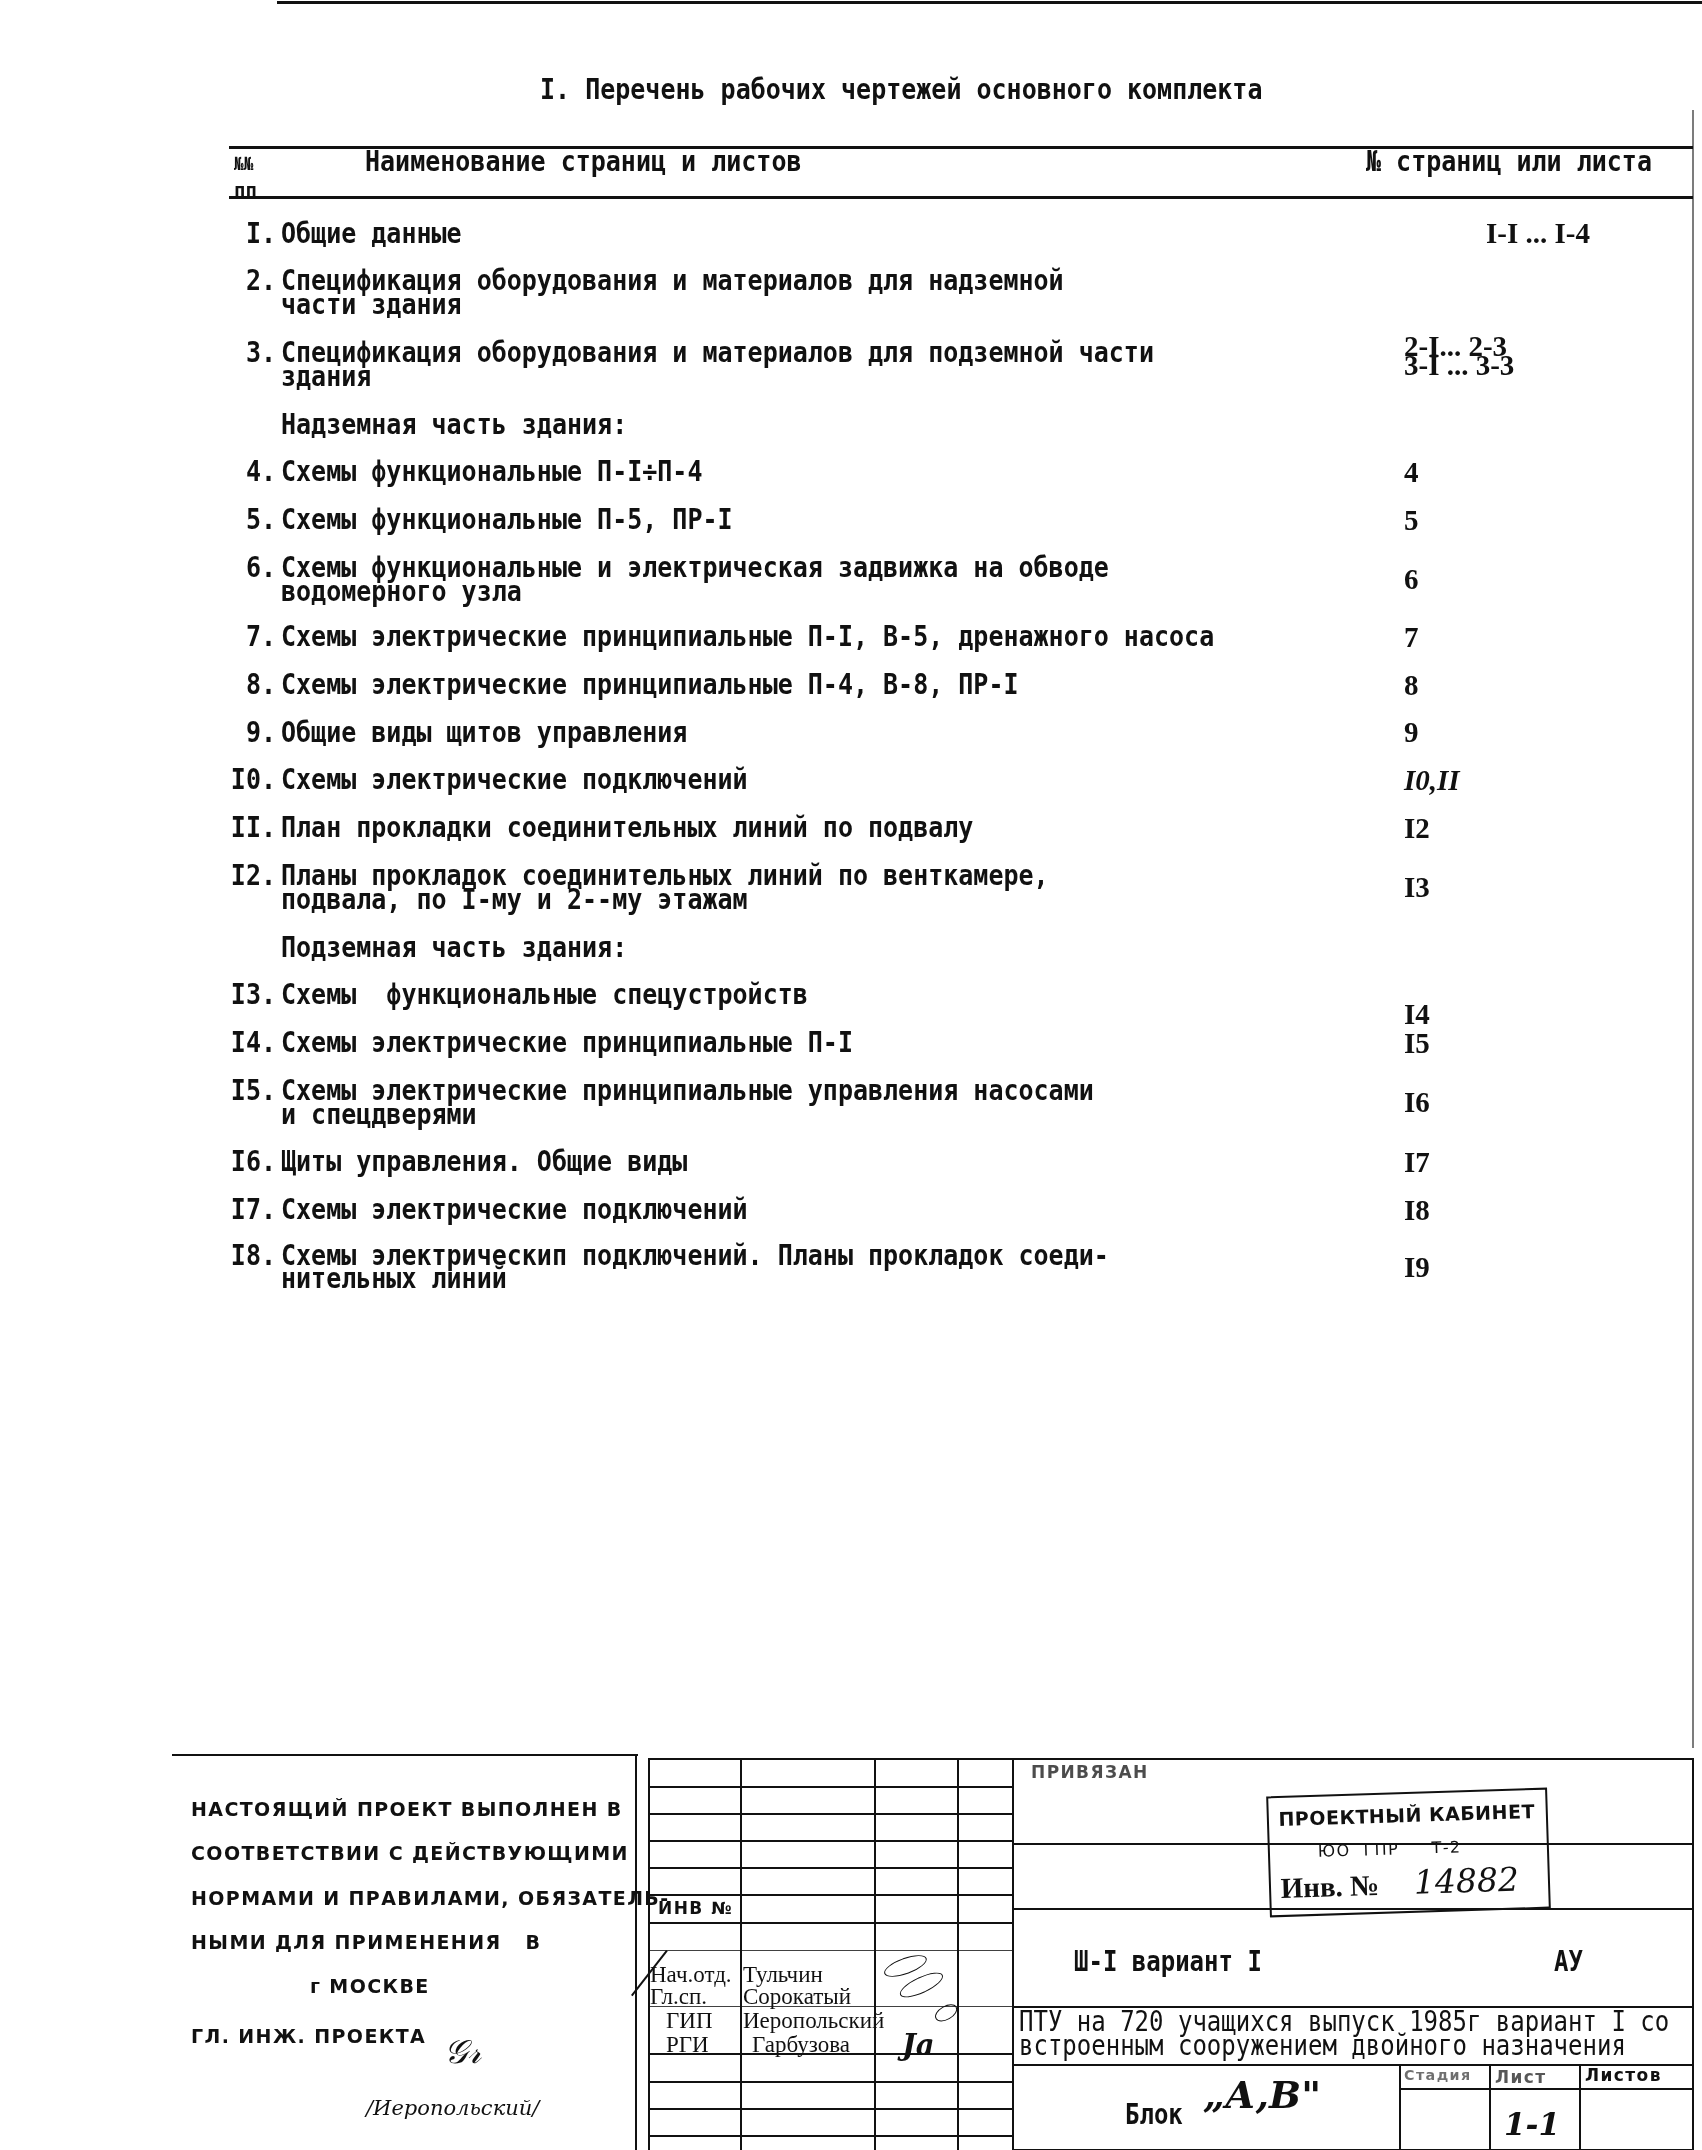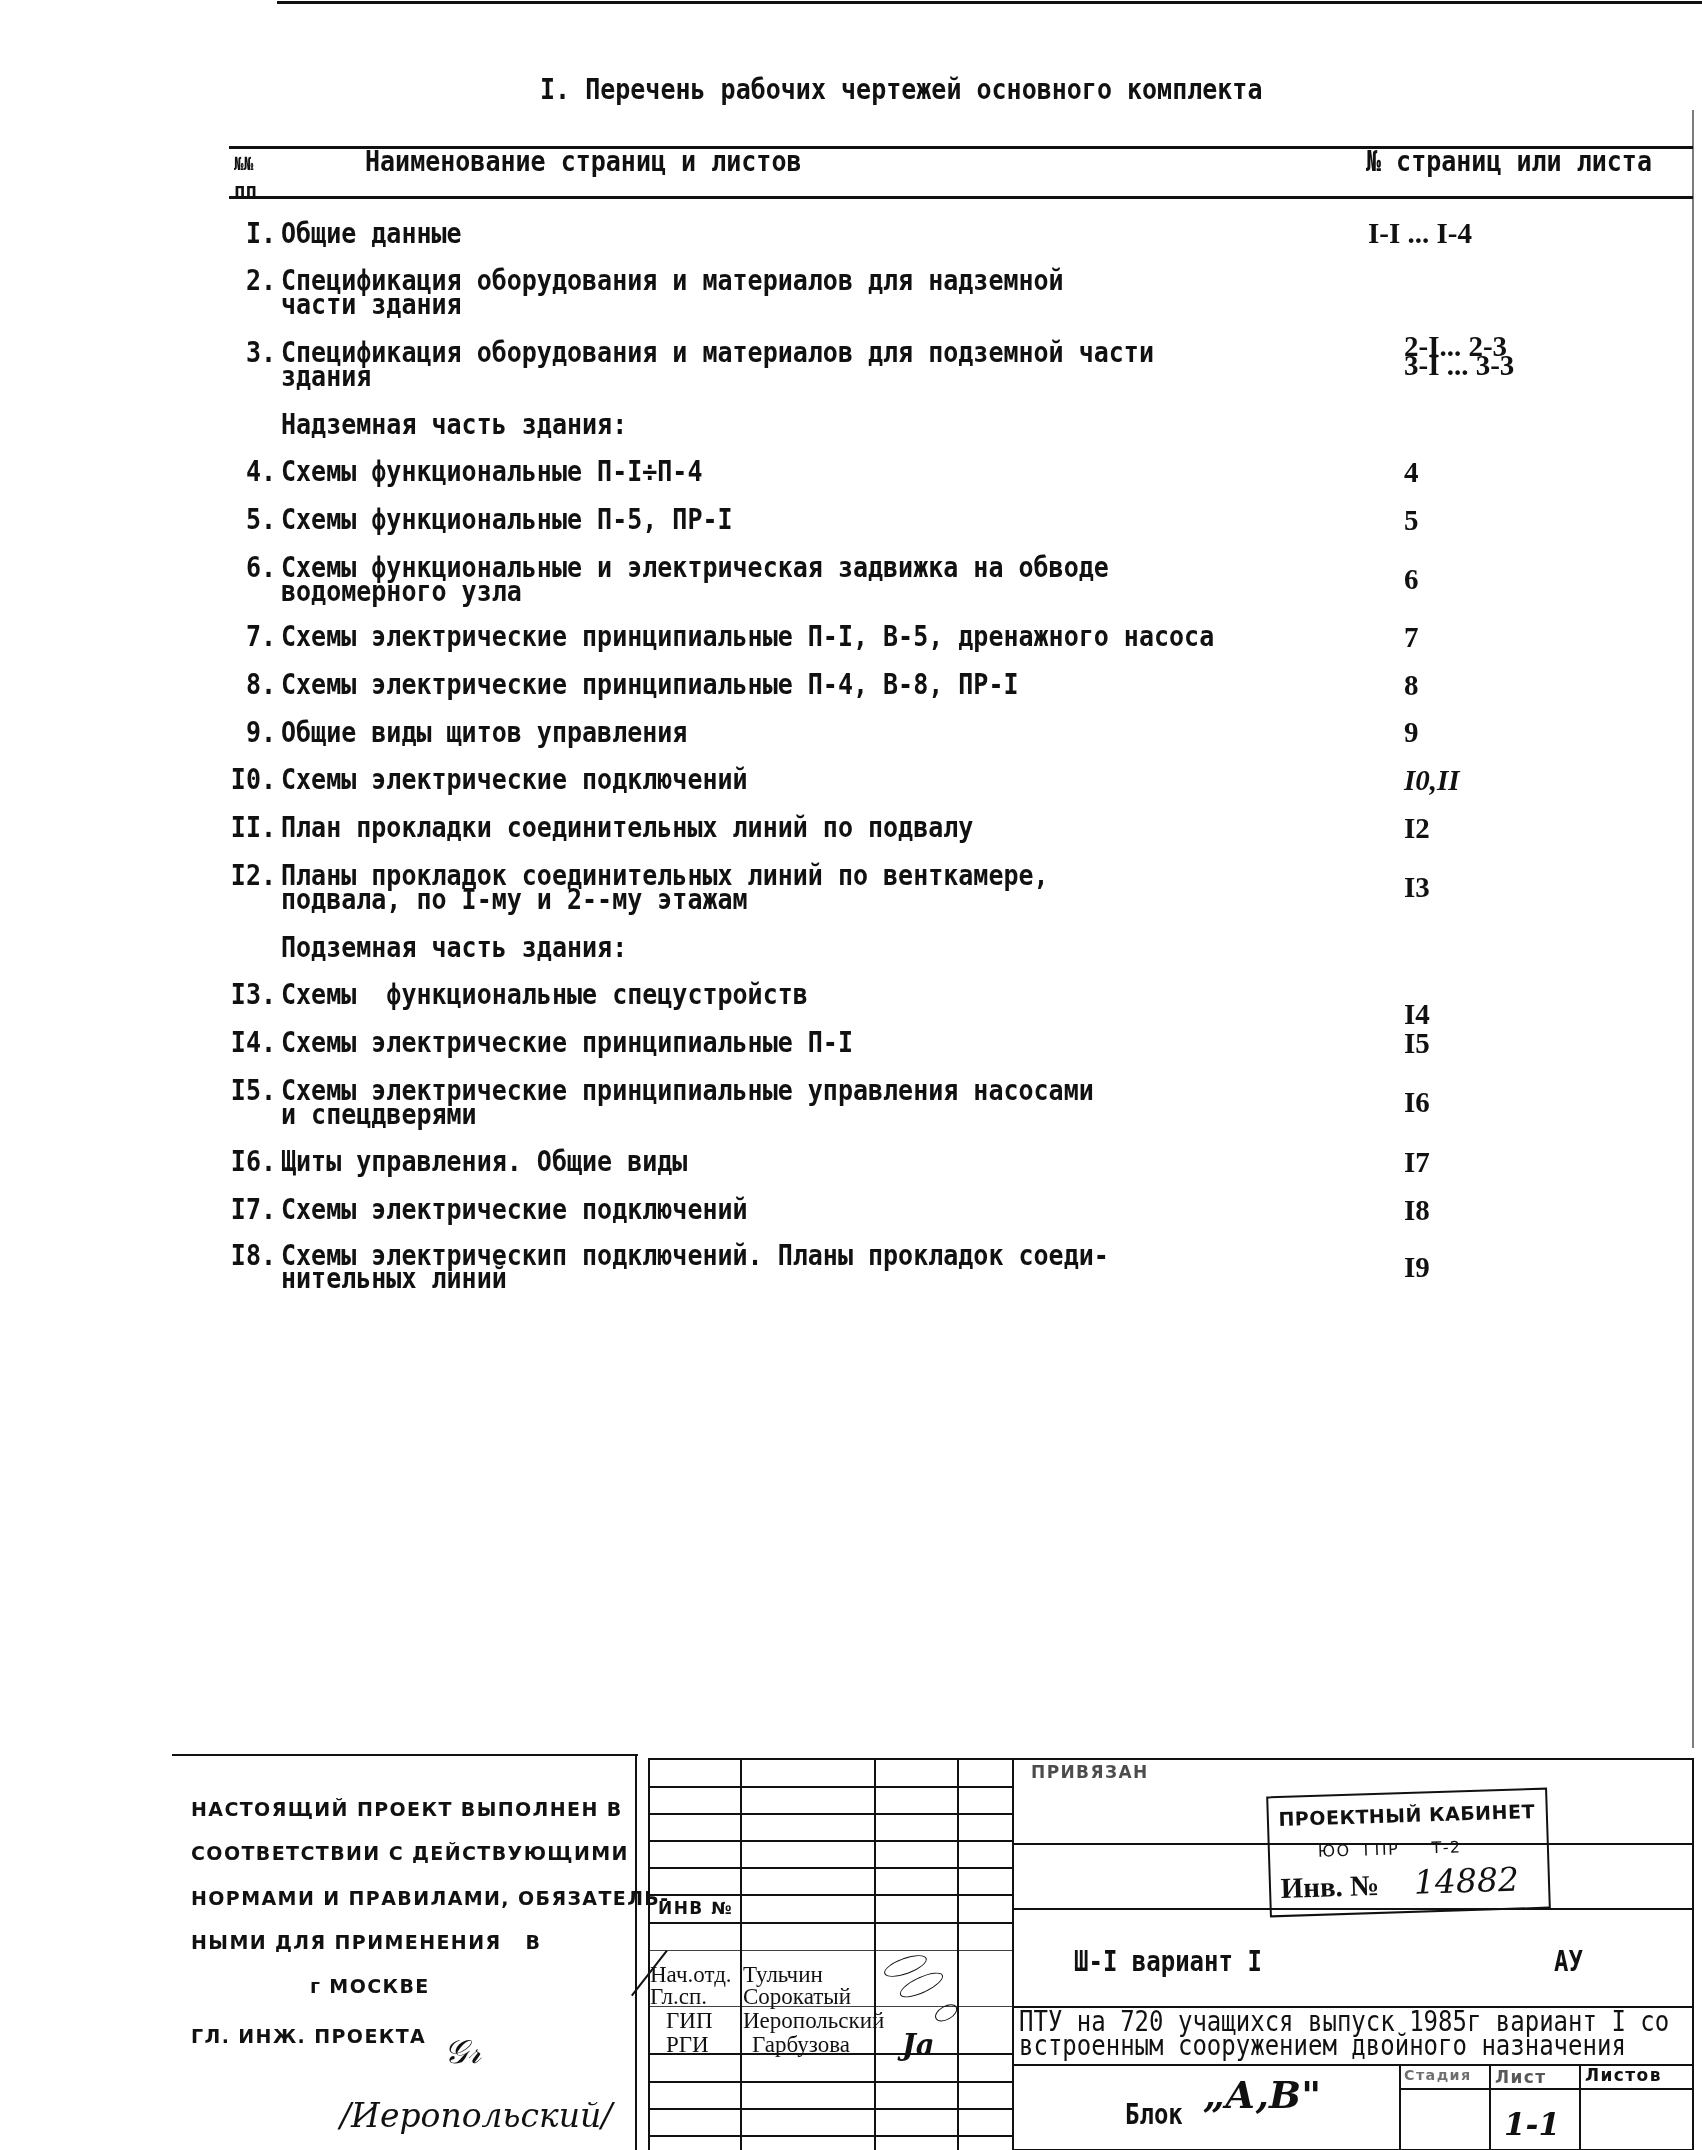--- a/index.html
+++ b/index.html
@@ -26,21 +26,21 @@
 <div class="rule" style="left:229px; top:146px; width:1464px; height:3.3px;"></div>
 <div class="abs ty" style="left:234px; top:150px; font-size:16px;">№№</div>
 <div class="abs ty" style="left:234px; top:176px; font-size:19px;">пп</div>
 <div class="abs ty" style="left:365px; top:148px;">Наименование страниц и листов</div>
 <div class="abs ty" style="left:1366px; top:148px;">№ страниц или листа</div>
 <div class="rule" style="left:229px; top:196px; width:1464px; height:3.3px;"></div>
 
 <div id="list">
     <div class="abs ty num" style="left: 223px; top: 220px;">I.</div>
     <div class="abs ty" style="left: 281px; top: 220px;">Общие данные</div>
-    <div class="abs pg" style="left: 1368px; top: 217px;">I-I ... I-4</div>
+    <div class="abs pg" style="left: 1486px; top: 217px;">I-I ... I-4</div>
     <div class="abs ty num" style="left: 223px; top: 267px;">2.</div>
     <div class="abs ty" style="left: 281px; top: 267px;">Спецификация оборудования и материалов для надземной</div>
     <div class="abs ty" style="left: 281px; top: 291px;">части здания</div>
     <div class="abs pg" style="left: 1404px; top: 290px; margin-top: 40px;">2-I... 2-3</div>
     <div class="abs ty num" style="left: 223px; top: 339px;">3.</div>
     <div class="abs ty" style="left: 281px; top: 339px;">Спецификация оборудования и материалов для подземной части</div>
     <div class="abs ty" style="left: 281px; top: 363px;">здания</div>
     <div class="abs pg" style="left: 1404px; top: 349px;">3-I ... 3-3</div>
     <div class="abs ty" style="left: 281px; top: 411px;">Надземная часть здания:</div>
     <div class="abs ty num" style="left: 223px; top: 458px;">4.</div>
@@ -98,21 +98,21 @@
 <div class="rule" style="left:172px; top:1754px; width:466px; height:1.9px;"></div>
 <div class="rule" style="left:635px; top:1754px; width:1.9px; height:396px;"></div>
 <div id="note">
     <div class="abs note" style="left: 191px; top: 1798px;">НАСТОЯЩИЙ ПРОЕКТ ВЫПОЛНЕН В</div>
     <div class="abs note" style="left: 191px; top: 1842px;">СООТВЕТСТВИИ С ДЕЙСТВУЮЩИМИ</div>
     <div class="abs note" style="left: 191px; top: 1887px;">НОРМАМИ И ПРАВИЛАМИ, ОБЯЗАТЕЛЬ-</div>
     <div class="abs note" style="left: 191px; top: 1931px;">НЫМИ ДЛЯ ПРИМЕНЕНИЯ   В</div>
     <div class="abs note" style="left: 310px; top: 1975px;">г МОСКВЕ</div>
     <div class="abs note" style="left: 191px; top: 2025px;">ГЛ. ИНЖ. ПРОЕКТА</div>
   </div>
-<div class="abs hand" style="left:340px; top:2096px; font-size:33px;">/Иеропольский/</div>
+<div class="abs hand" style="left:366px; top:2096px; font-size:21px;">/Иеропольский/</div>
 <div class="abs hand" style="left:444px; top:2032px; font-size:33px;">𝒢𝓇</div>
 
 <div>
   <div class="cell-line" style="left:648px; top:1758px; width:1.9px; height:393px;"></div>
   <div class="cell-line" style="left:740px; top:1758px; width:1.9px; height:393px;"></div>
   <div class="cell-line" style="left:874px; top:1758px; width:1.9px; height:393px;"></div>
   <div class="cell-line" style="left:957px; top:1758px; width:1.9px; height:393px;"></div>
   <div class="cell-line" style="left:1012px; top:1758px; width:1.9px; height:393px;"></div>
   <div class="cell-line" style="left:648px; top:1758px; width:1046px; height:2.4px;"></div>
   <div class="cell-line" style="left:648px; top:1786px; width:364px; height:1.9px;"></div>

